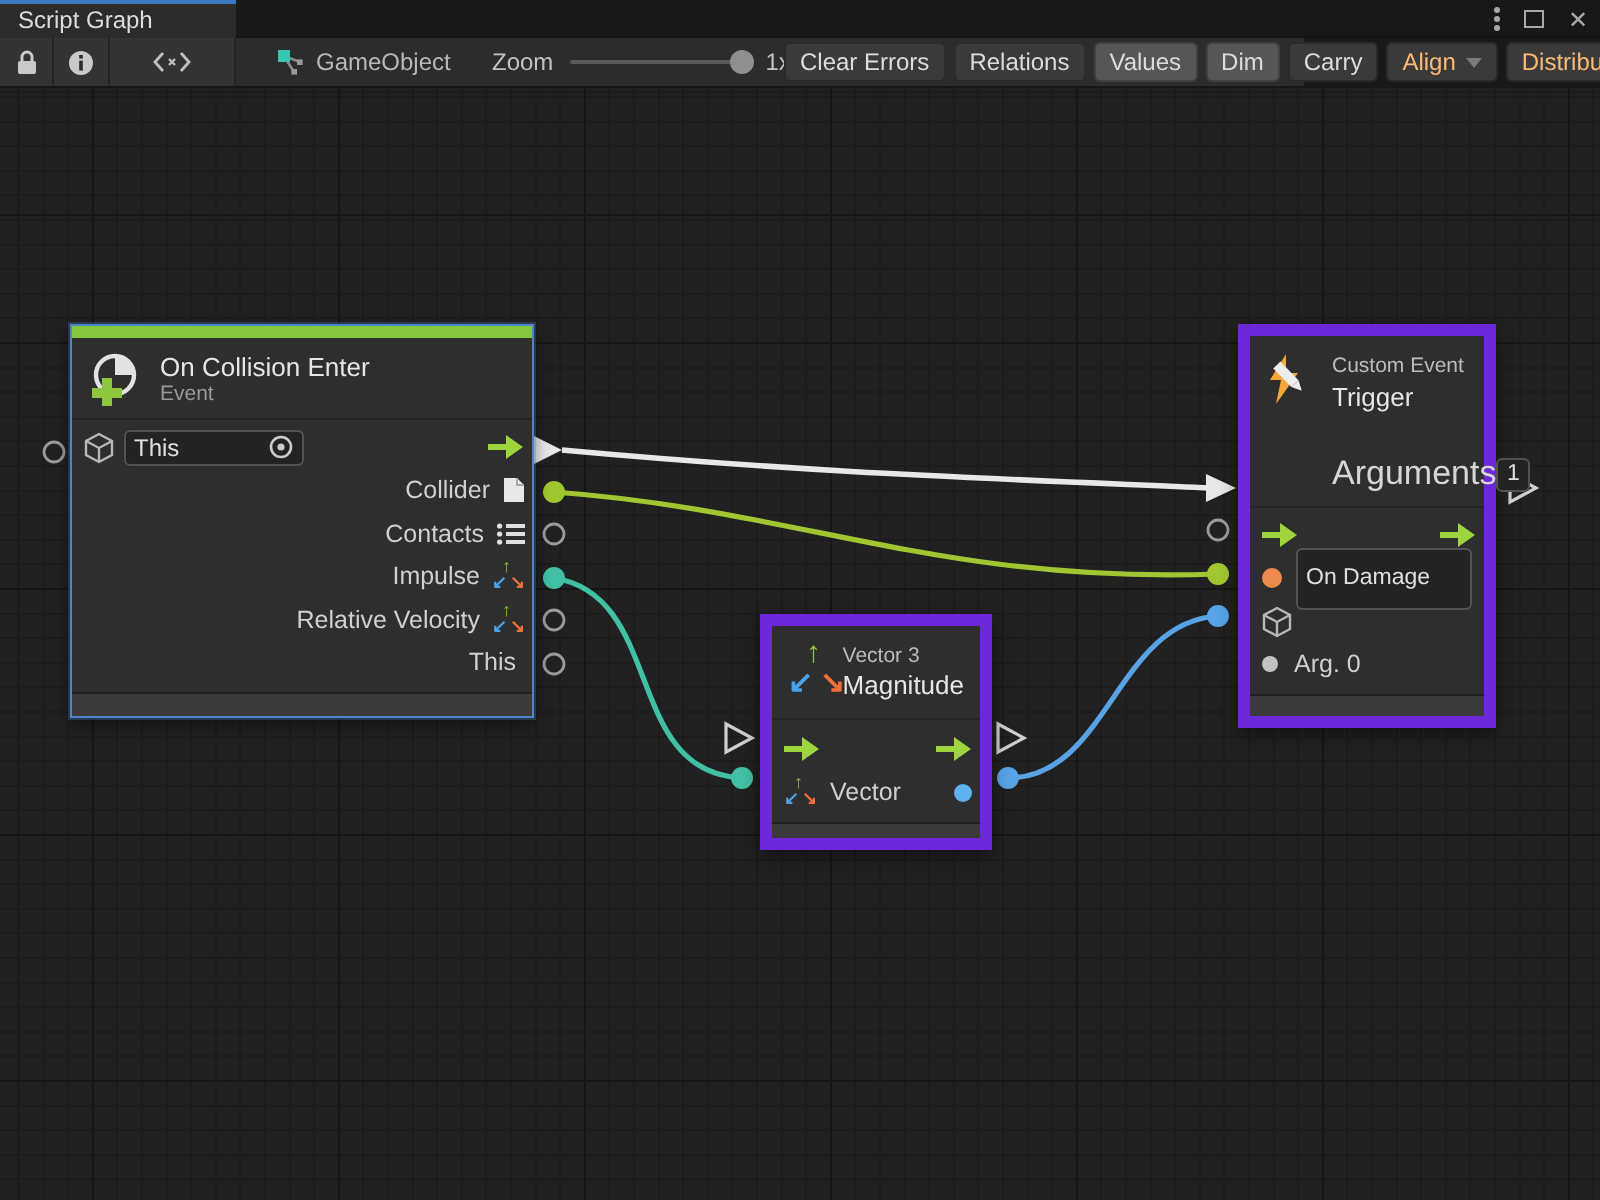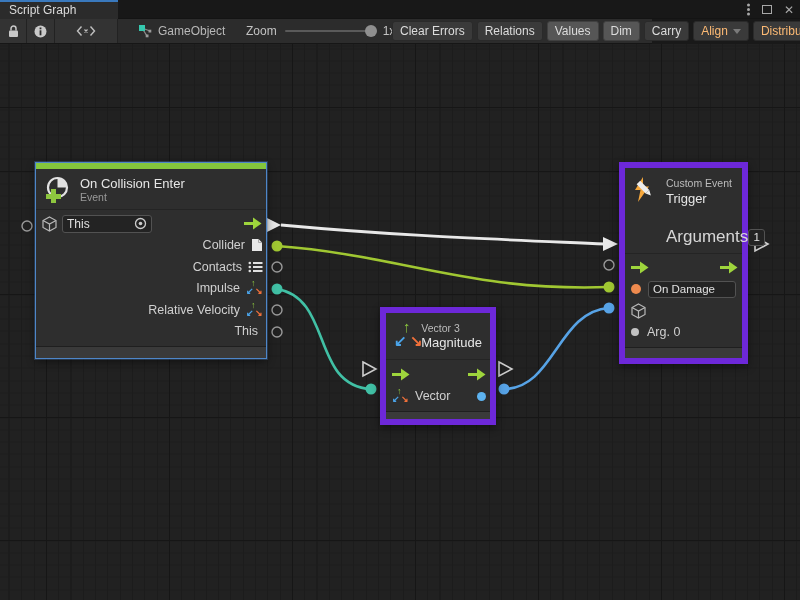--- a/index.html
+++ b/index.html
@@ -323,21 +323,21 @@
           <rect x="0" y="5" width="10" height="3" fill="#9ed53c"></rect>
             <polygon points="9,0.5 17.5,6.5 9,12.5" fill="#9ed53c"></polygon>
         </svg>
         <svg width="18" height="13" viewBox="0 0 18 13">
           <rect x="0" y="5" width="10" height="3" fill="#9ed53c"></rect>
             <polygon points="9,0.5 17.5,6.5 9,12.5" fill="#9ed53c"></polygon>
         </svg>
       </div>
       <div class="row" style="gap:7px;">
         <span class="dot" style="width:10px;height:10px;background:#ee8a4e;"></span>
-        <div class="field" style="width:88px; height:17px; font-size:11.5px;">
+        <div class="field" style="width:88px; height:31px; font-size:11.5px;">
           <span>On Damage</span>
         </div>
       </div>
       <div class="row">
         <svg width="15" height="16" viewBox="0 0 15 16">
           <path d="M7.5 1 L14 4.5 V11.5 L7.5 15 L1 11.5 V4.5 Z" fill="none" stroke="#b8b8b8" stroke-width="1.2"></path>
           <path d="M1 4.5 L7.5 8 L14 4.5 M7.5 8 V15" fill="none" stroke="#b8b8b8" stroke-width="1.2"></path>
         </svg>
       </div>
       <div class="row" style="gap:8px;">

